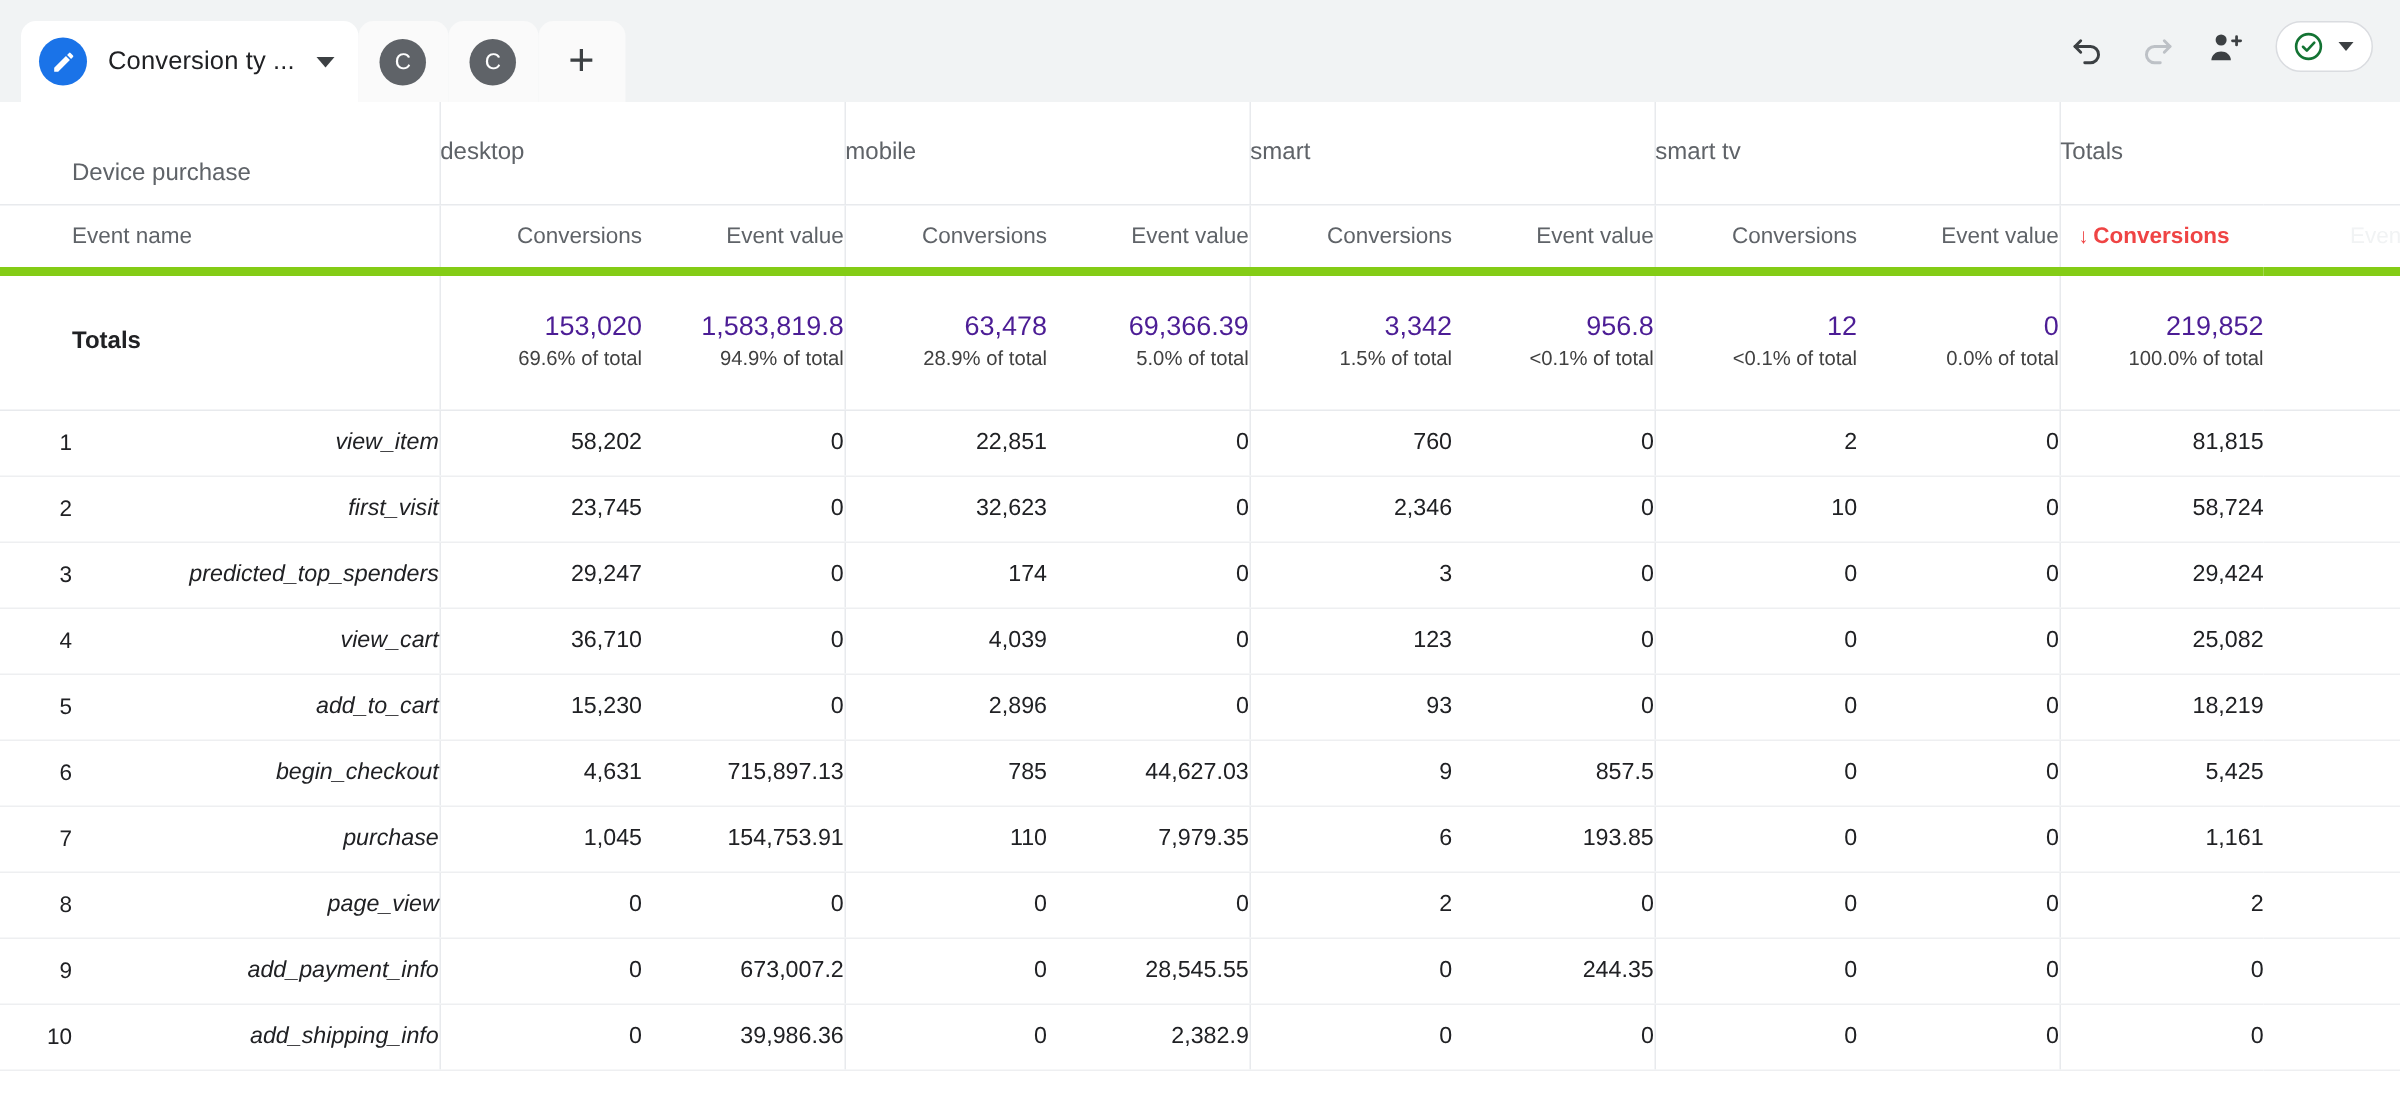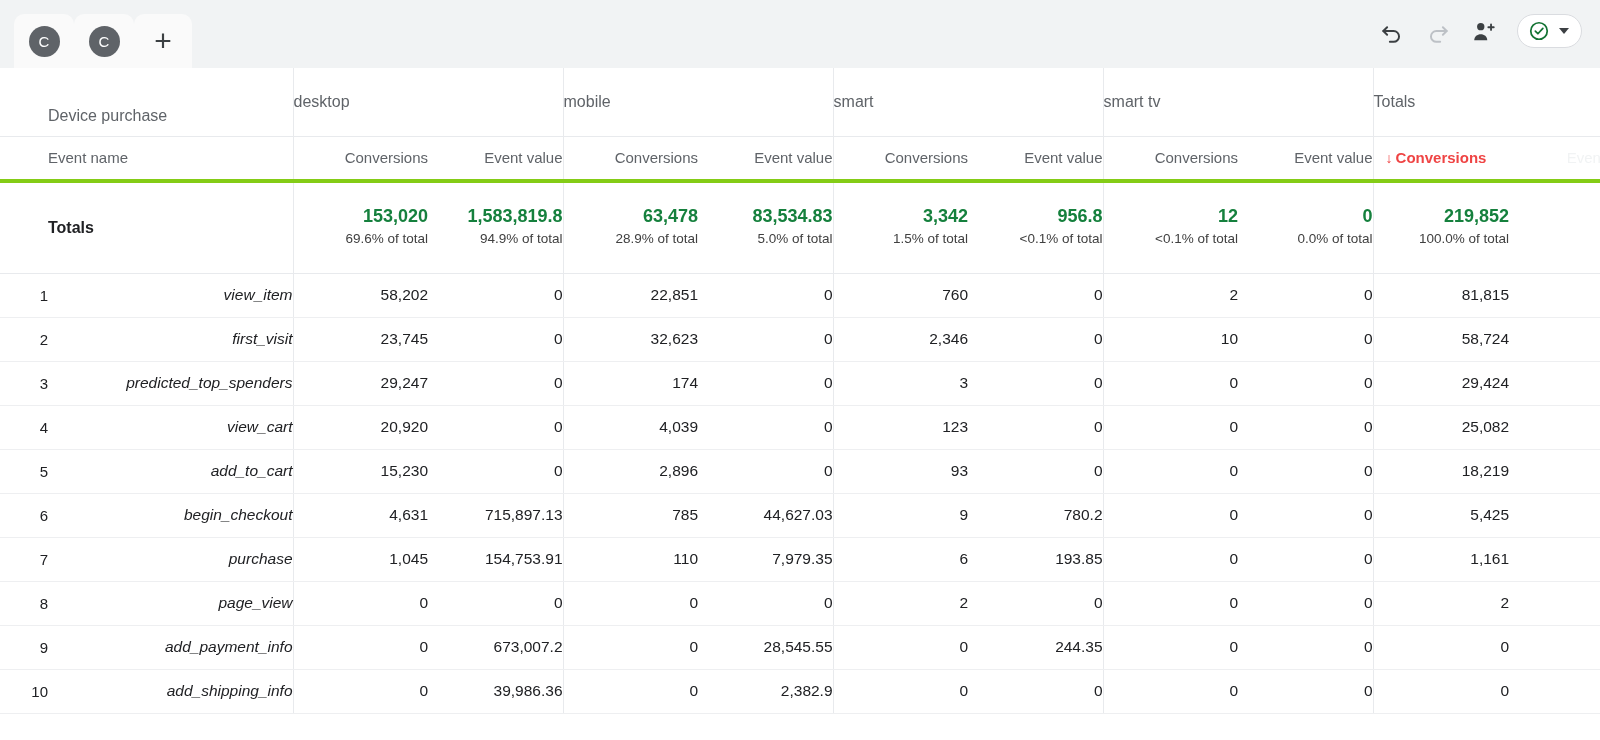--- a/index.html
+++ b/index.html
@@ -138,21 +138,21 @@
     vertical-align: bottom;
     padding-bottom: 11px;
     padding-top: 0;
     padding-left: 48px;
   }
 
   .hdr-metric td {
     height: 45px;
     color: #5f6368;
     font-size: 15px;
-    border-bottom: 4px solid #84cc16;
+    border-bottom: 6px solid #84cc16;
     padding-right: 18px;
     text-align: right;
     white-space: nowrap;
   }
   .hdr-metric td.left {
     text-align: left;
     padding-left: 48px;
     padding-right: 0;
   }
   .hdr-metric td.sorted {
@@ -173,21 +173,21 @@
     vertical-align: middle;
   }
   .totals-row td.left {
     text-align: left;
     padding-left: 48px;
     padding-right: 0;
     font-size: 16px;
     font-weight: bold;
     color: #202124;
   }
-  .tot-val { font-size: 18px; font-weight: bold; color: #15803d; line-height: 1.25; }
+  .tot-val { font-size: 18px; font-weight: normal; color: #4c1d95; line-height: 1.25; }
   .tot-sub { font-size: 13.5px; color: #404040; line-height: 1.7; }
   .totals-row td.faint .tot-sub,
   .totals-row td.faint .tot-val { color: #f5f5f5; }
 
   
   .data-row td {
     height: 44px;
     border-bottom: 1px solid #eeeff1;
     font-size: 15.5px;
     color: #202124;
@@ -210,20 +210,29 @@
   }
   .data-row td.faint { color: #f5f5f5; }
 </style>
 </head>
 <body>
 
 <div class="topbar">
 
   <div class="tabstrip">
 
+    <div class="tab active">
+      <span class="doc-icon">
+        <svg viewBox="0 0 24 24" fill="#ffffff">
+          <path d="M3 17.25V21h3.75L17.81 9.94l-3.75-3.75L3 17.25zM20.71 7.04a1 1 0 0 0 0-1.41l-2.34-2.34a1 1 0 0 0-1.41 0l-1.83 1.83 3.75 3.75 1.83-1.83z"></path>
+        </svg>
+      </span>
+      <span class="tab-title">Conversion ty ...</span>
+      <span class="caret"></span>
+    </div>
 
     <div class="tab avatar-tab">
       <span class="avatar">C</span>
     </div>
 
     <div class="tab avatar-tab">
       <span class="avatar">C</span>
     </div>
 
     <div class="tab add-tab">
@@ -320,21 +329,21 @@
       <td>
         <div class="tot-val">1,583,819.8</div>
         <div class="tot-sub">94.9% of total</div>
       </td>
 
       <td class="vline-l">
         <div class="tot-val">63,478</div>
         <div class="tot-sub">28.9% of total</div>
       </td>
       <td>
-        <div class="tot-val">83,534.83</div>
+        <div class="tot-val">69,366.39</div>
         <div class="tot-sub">5.0% of total</div>
       </td>
 
       <td class="vline-l">
         <div class="tot-val">3,342</div>
         <div class="tot-sub">1.5% of total</div>
       </td>
       <td>
         <div class="tot-val">956.8</div>
         <div class="tot-sub">&lt;0.1% of total</div>
@@ -398,21 +407,21 @@
           <td class="vline-l">3</td>
           <td>0</td>
           <td class="vline-l">0</td>
           <td>0</td>
           <td class="vline-l">29,424</td>
           <td class="faint"></td>
         </tr>
         <tr class="data-row">
           <td class="idx">4</td>
           <td class="name">view_cart</td>
-          <td class="vline-l">20,920</td>
+          <td class="vline-l">36,710</td>
           <td>0</td>
           <td class="vline-l">4,039</td>
           <td>0</td>
           <td class="vline-l">123</td>
           <td>0</td>
           <td class="vline-l">0</td>
           <td>0</td>
           <td class="vline-l">25,082</td>
           <td class="faint"></td>
         </tr>
@@ -431,21 +440,21 @@
           <td class="faint"></td>
         </tr>
         <tr class="data-row">
           <td class="idx">6</td>
           <td class="name">begin_checkout</td>
           <td class="vline-l">4,631</td>
           <td>715,897.13</td>
           <td class="vline-l">785</td>
           <td>44,627.03</td>
           <td class="vline-l">9</td>
-          <td>780.2</td>
+          <td>857.5</td>
           <td class="vline-l">0</td>
           <td>0</td>
           <td class="vline-l">5,425</td>
           <td class="faint"></td>
         </tr>
         <tr class="data-row">
           <td class="idx">7</td>
           <td class="name">purchase</td>
           <td class="vline-l">1,045</td>
           <td>154,753.91</td>

